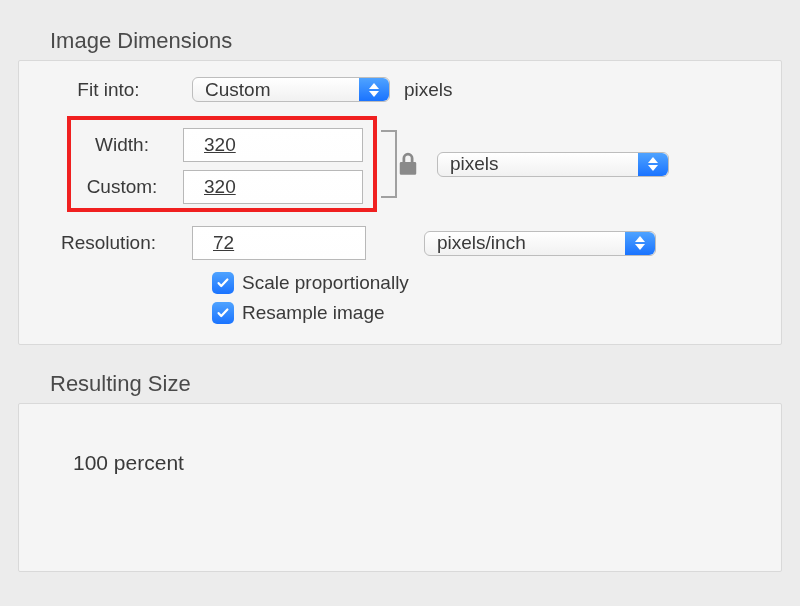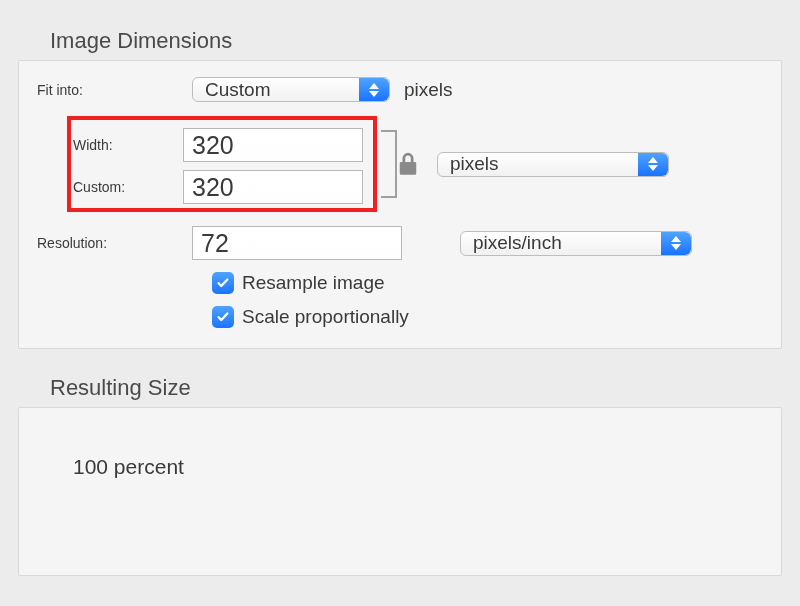--- a/index.html
+++ b/index.html
@@ -25,33 +25,34 @@
       border-radius: 2px;
       padding: 16px 18px 20px 18px;
     }
     .row {
       display: flex;
       align-items: center;
       margin-bottom: 12px;
     }
     .lbl {
       width: 155px;
-      text-align: left;
+      text-align: center;
       padding-right: 12px;
       color: #3a3a3a;
-      font-size: 14px;
+      font-size: 19px;
     }
     .mac-input {
       height: 34px;
       border: 1px solid #b8b8b8;
       background: linear-gradient(#ffffff,#fefefe);
-      font-size: 25px;
-      color: #3a3a3a;
-      padding: 4px 8px;
+      font-size: 19px;
+      color: #3a3a3a;
+      padding: 4px 20px;
       outline: none;
+      text-decoration: underline;
     }
     .mac-select {
       position: relative;
       display: inline-flex;
       align-items: center;
       height: 25px;
       border: 1px solid #bdbdbd;
       border-radius: 6px;
       background: linear-gradient(#ffffff,#f1f1f1);
       font-size: 19px;
@@ -184,47 +185,47 @@
         <span>pixels</span>
         <span class="cap">
             <span class="t"></span>
             <span class="b"></span>
           </span>
       </div>
     </div>
 
     <div class="row" style="margin-top:4px;">
       <div class="lbl">Resolution:</div>
-      <input class="mac-input" style="width: 210px;" value="72">
+      <input class="mac-input" style="width: 174px;" value="72">
       <div style="width:58px;"></div>
       <div class="mac-select" style="width:232px;">
         <span>pixels/inch</span>
         <span class="cap">
             <span class="t"></span>
             <span class="b"></span>
           </span>
       </div>
     </div>
 
+    <div class="check-row">
+      <span class="mac-check">
+        <svg viewBox="0 0 16 16">
+            <path d="M3 8.2l3 3.2L13 4" stroke="#fff" stroke-width="2.6" fill="none" stroke-linecap="round" stroke-linejoin="round"></path>
+          </svg>
+      </span>
+      <span>Scale proportionally</span>
+    </div>
     <div class="check-row" style="margin-top:8px;">
       <span class="mac-check">
         <svg viewBox="0 0 16 16">
             <path d="M3 8.2l3 3.2L13 4" stroke="#fff" stroke-width="2.6" fill="none" stroke-linecap="round" stroke-linejoin="round"></path>
           </svg>
       </span>
       <span>Resample image</span>
     </div>
-    <div class="check-row">
-      <span class="mac-check">
-        <svg viewBox="0 0 16 16">
-            <path d="M3 8.2l3 3.2L13 4" stroke="#fff" stroke-width="2.6" fill="none" stroke-linecap="round" stroke-linejoin="round"></path>
-          </svg>
-      </span>
-      <span>Scale proportionally</span>
-    </div>
 
   </div>
 </div>
 
 <div class="section" style="margin-bottom:0;">
   <div class="section-title">Resulting Size</div>
   <div class="panel" style="padding-bottom:60px;">
     <div class="result-body">
       <div class="result-line">100 percent</div>
     </div>

